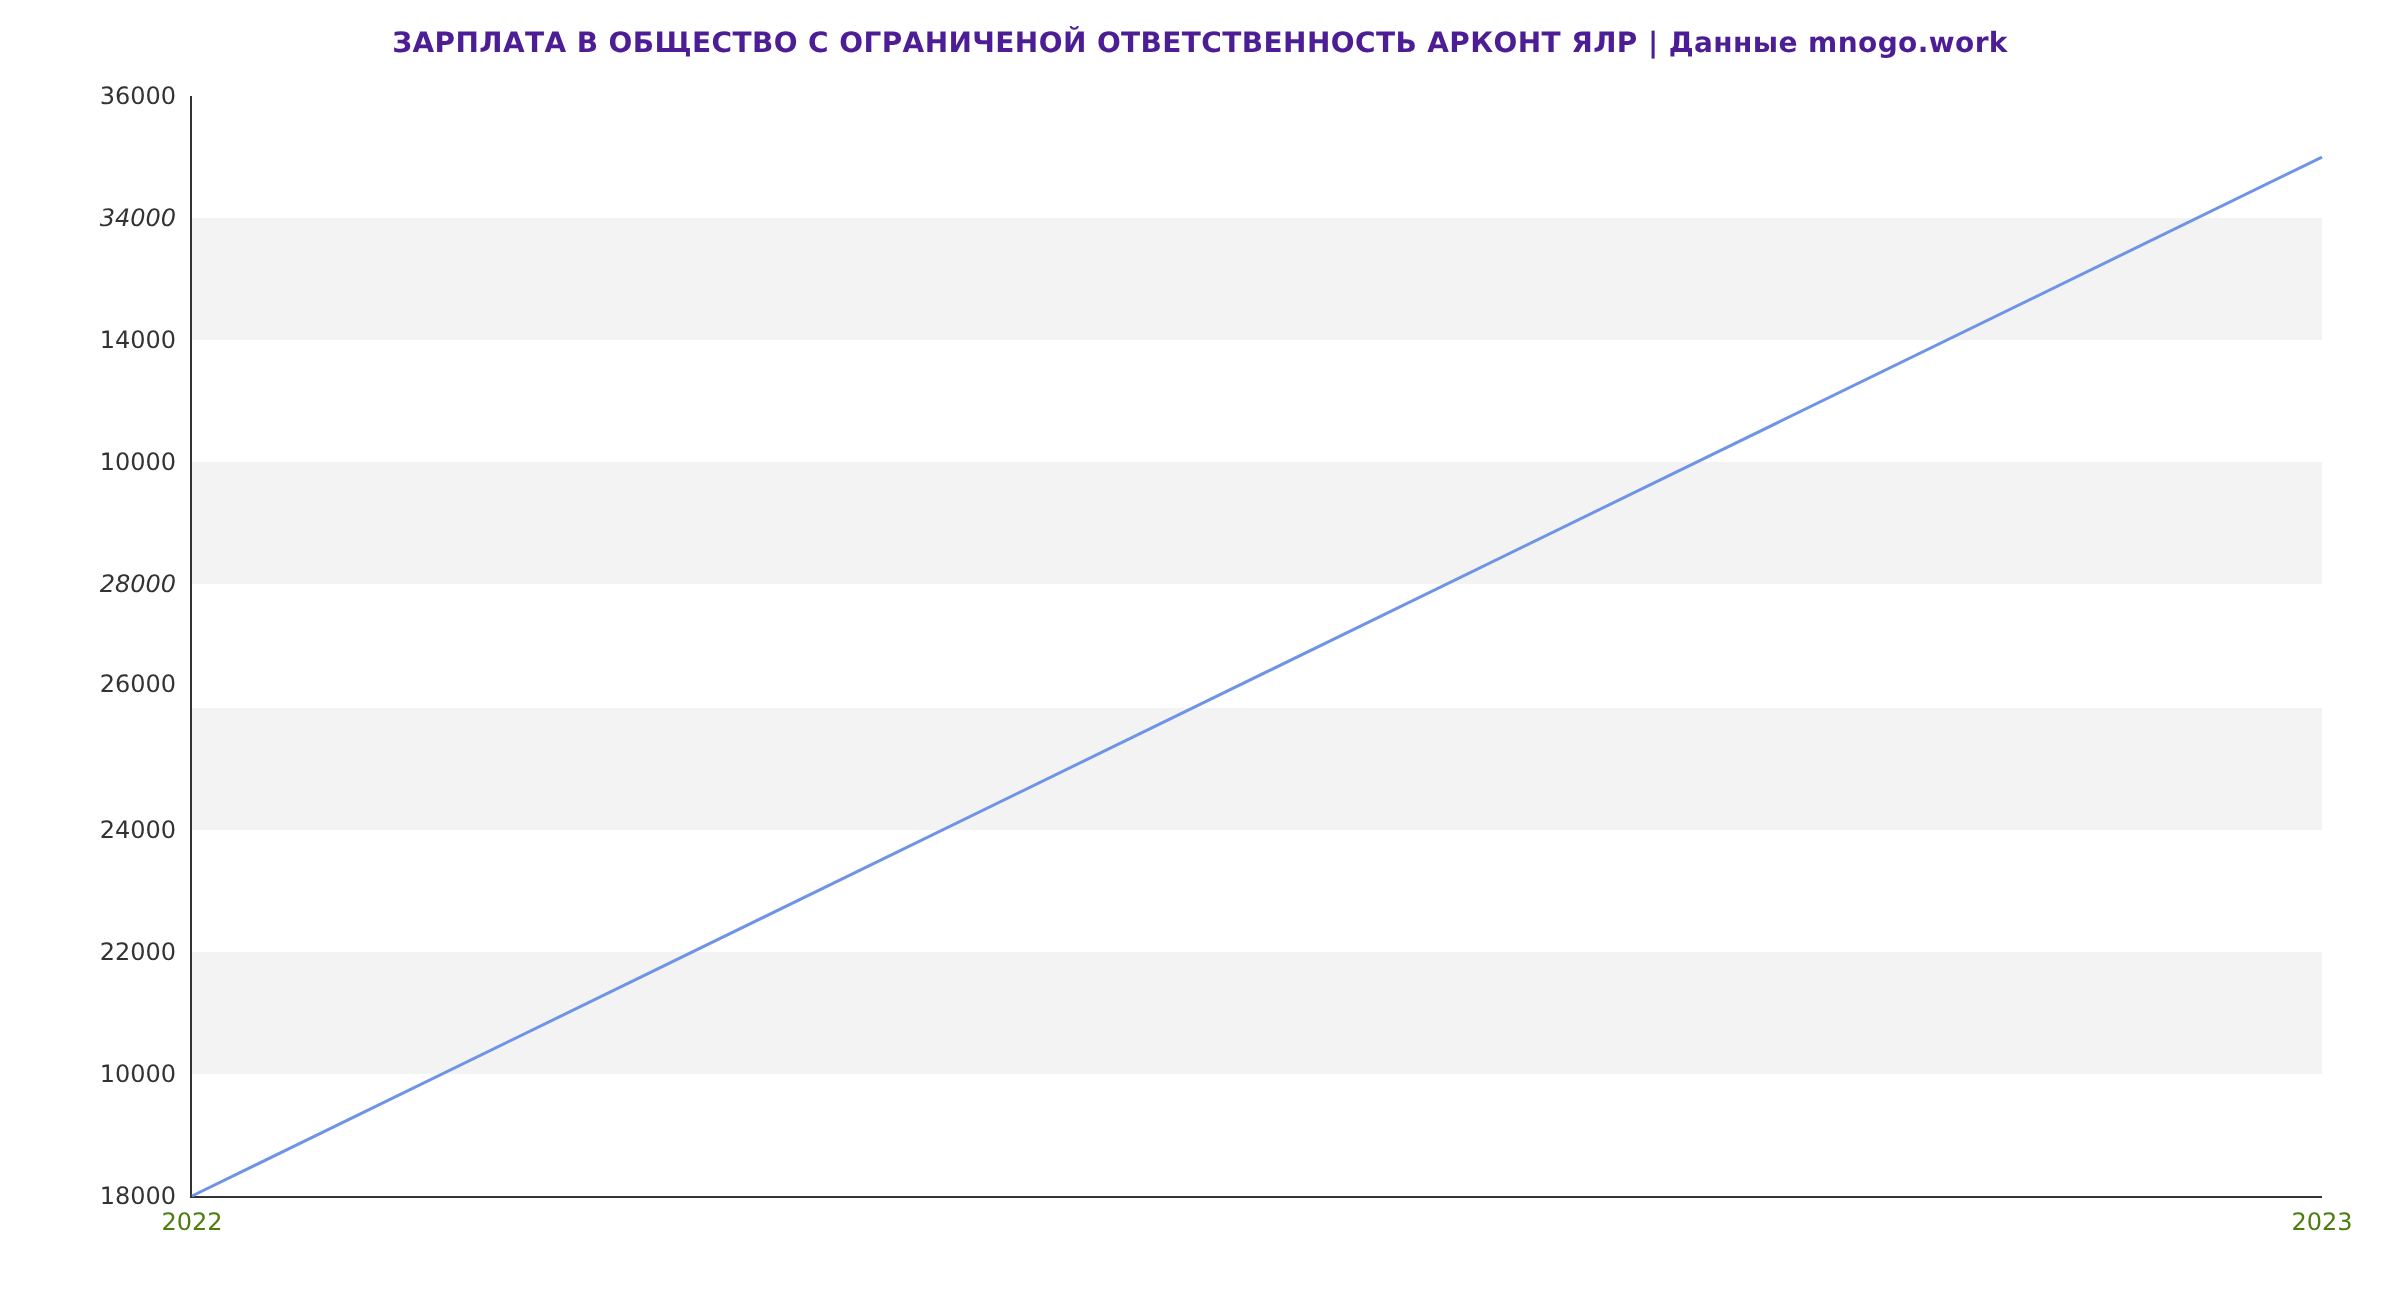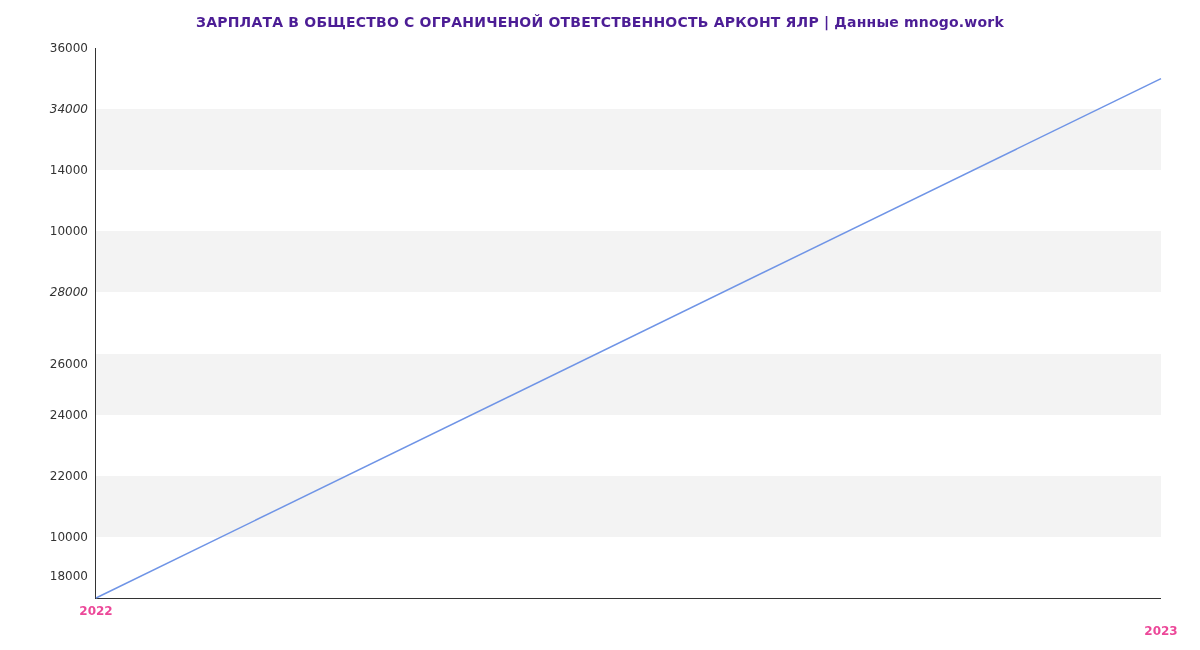--- a/index.html
+++ b/index.html
@@ -52,23 +52,22 @@
     color: #333;
     white-space: nowrap;
     margin-left: 44px;
   }
   .xtick {
     position: absolute;
     top: 100%;
     transform: translateX(-50%);
     padding-top: 6px;
     font-size: 12px;
-    color: #ec4899;
+    color: #4d7c0f;
     white-space: nowrap;
-    font-weight: bold;
   }
   svg.line {
     position: absolute;
     left: 0;
     top: 0;
     width: 100%;
     height: 100%;
     overflow: visible;
   }
 </style>
@@ -79,26 +78,26 @@
   <div class="title">ЗАРПЛАТА В ОБЩЕСТВО С ОГРАНИЧЕНОЙ ОТВЕТСТВЕННОСТЬ АРКОНТ ЯЛР | Данные mnogo.work</div>
 
   <div class="plot" id="plot">
       <div class="band" style="top: 61.1111px; height: 61.1111px;"></div>
       <div class="band" style="top: 183.333px; height: 61.1111px;"></div>
       <div class="band" style="top: 305.556px; height: 61.1111px;"></div>
       <div class="band" style="top: 427.778px; height: 61.1111px;"></div>
     <svg class="line" id="line-svg" preserveAspectRatio="none" viewBox="0 0 1065 550">
         <path d="M0 550 L1065 30.555555555555543" fill="none" stroke="#6f94e6" stroke-width="1.5"></path>
       </svg>
-  <div class="ytick" style="top: 528px;">18000</div>
+  <div class="ytick" style="top: 550px;">18000</div>
       <div class="ytick" style="top: 488.889px;">10000</div>
       <div class="ytick" style="top: 427.778px;">22000</div>
       <div class="ytick" style="top: 366.667px;">24000</div>
-      <div class="ytick" style="top: 316px;">26000</div>
+      <div class="ytick" style="top: 294px;">26000</div>
       <div class="ytick" style="top: 244.444px; font-style: italic;">28000</div>
       <div class="ytick" style="top: 183.333px;">10000</div>
       <div class="ytick" style="top: 122.222px;">14000</div>
       <div class="ytick" style="top: 61.1111px; font-style: italic;">34000</div>
       <div class="ytick" style="top: 0px;">36000</div>
       <div class="xtick" style="left: 0px;">2022</div>
-      <div class="xtick" style="left: 1065px; margin-top: 20px;">2023</div>
+      <div class="xtick" style="left: 1065px;">2023</div>
     </div>
 </div>
 
 </body></html>

